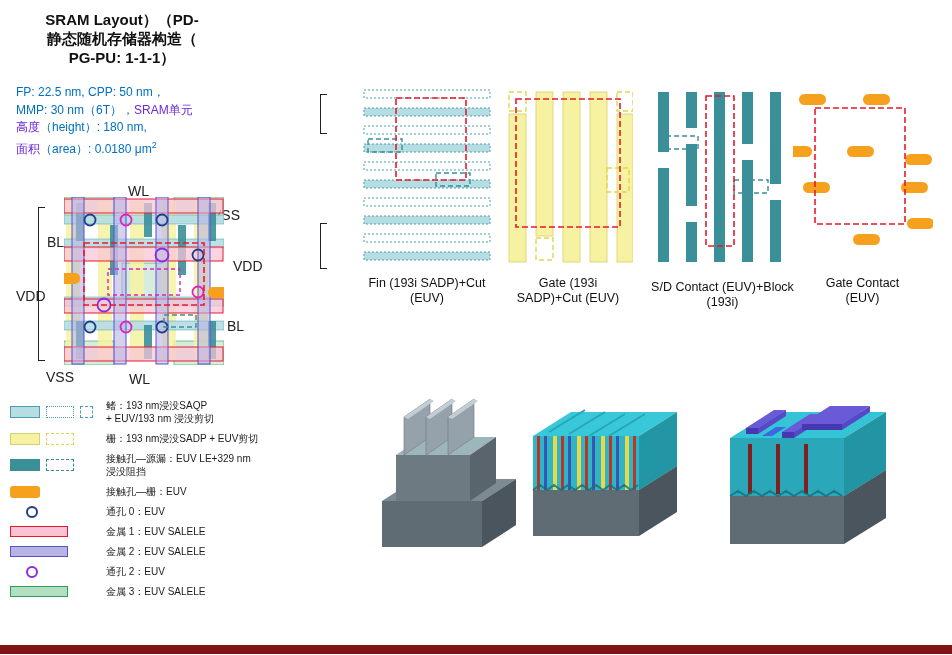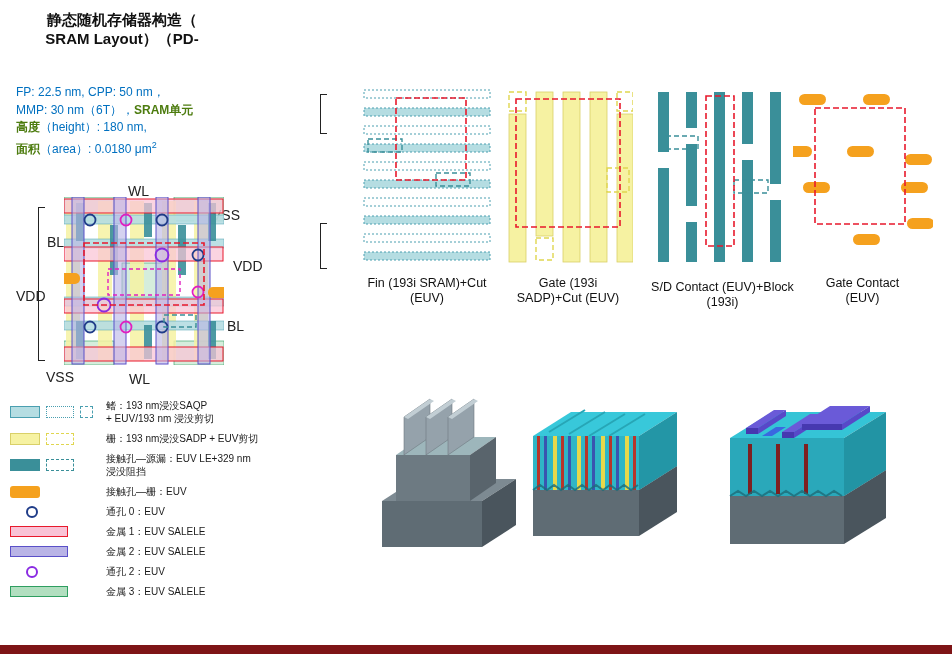--- a/index.html
+++ b/index.html
@@ -9,21 +9,21 @@
     overflow:hidden;color:#1a1a1a;
   }
   .abs{position:absolute;}
 
   
   .title-block{left:6px;top:10px;width:232px;text-align:center;
     font-size:15px;font-weight:bold;line-height:19px;color:#111;}
   .spec-block{left:16px;top:84px;width:240px;font-size:12px;line-height:17.5px;}
   .spec-line{white-space:nowrap;}
   .c-blue{color:var(--accent-blue);text-align:right;}
-  .c-black{color:#4d7c0f;font-weight:bold;}
+  .c-black{color:#6d28d9;}
   sup{font-size:9px;}
 
   .lbl{position:absolute;font-size:14px;color:#222;}
 
   .caption{position:absolute;font-size:12.5px;line-height:15px;color:#111;text-align:center;}
 
   
   .bracket{position:absolute;width:6px;
     border-left:1.5px solid #222;border-top:1.5px solid #222;border-bottom:1.5px solid #222;}
 
@@ -69,22 +69,23 @@
   .sw-metal1{width:58px;height:11px;background:var(--metal1-pink);border:1.5px solid var(--metal1-red);}
   .sw-metal2{width:58px;height:11px;background:var(--metal2-purple);border:1.5px solid var(--metal2-border);}
   .sw-metal3{width:58px;height:11px;background:var(--metal3-green);border:1.5px solid var(--metal3-border);}
 
   .footer-bar{left:0;top:645px;width:952px;height:9px;background:var(--footer-maroon);}
 </style>
 </head>
 <body>
 
 <div class="abs title-block">
+  <div>SRAM Layout）（PD-</div>
   <div>静态随机存储器构造（</div>
-  <div>SRAM Layout）（PD-</div>
+  <div>PG-PU: 1-1-1）</div>
 </div>
 
 <div class="abs spec-block">
     <div class="spec-line"><span class="c-blue">FP: 22.5 nm, CPP: 50 nm，</span></div>
     <div class="spec-line"><span class="c-blue">MMP: 30 nm（6T），</span><span class="c-black">SRAM单元</span></div>
     <div class="spec-line"><span class="c-black">高度</span><span class="c-blue">（height）: 180 nm,</span></div>
     <div class="spec-line"><span class="c-black">面积</span><span class="c-blue">（area）: 0.0180 μm</span><sup class="c-blue">2</sup></div>
   </div>
 
 <span class="lbl" style="left:128px;top:183px;">WL</span>
@@ -228,21 +229,21 @@
     <rect class="pill" x="54" y="60" width="27" height="11" rx="5.5"></rect>
     <rect class="pill" x="112" y="68" width="27" height="11" rx="5.5"></rect>
     <rect class="pill" x="10" y="96" width="27" height="11" rx="5.5"></rect>
     <rect class="pill" x="108" y="96" width="27" height="11" rx="5.5"></rect>
     <rect class="pill" x="60" y="148" width="27" height="11" rx="5.5"></rect>
     <rect class="pill" x="114" y="132" width="27" height="11" rx="5.5"></rect>
   </g>
   <rect class="dash-red" x="22" y="22" width="90" height="116"></rect>
 </svg>
 
-<div class="caption" style="left:352px;top:276px;width:150px;">Fin (193i SRAM)+Cut (EUV)</div>
+<div class="caption" style="left:352px;top:276px;width:150px;">Fin (193i SADP)+Cut (EUV)</div>
 <div class="caption" style="left:513px;top:276px;width:110px;">Gate (193i SADP)+Cut (EUV)</div>
 <div class="caption" style="left:645px;top:280px;width:155px;">S/D Contact (EUV)+Block (193i)</div>
 <div class="caption" style="left:815px;top:276px;width:95px;">Gate Contact (EUV)</div>
 
 <div class="abs legend">
 
   <div class="legend-row">
     <div class="sw-area">
       <span class="sw sw-fin-solid"></span>
       <span class="sw sw-fin-dotted"></span>

